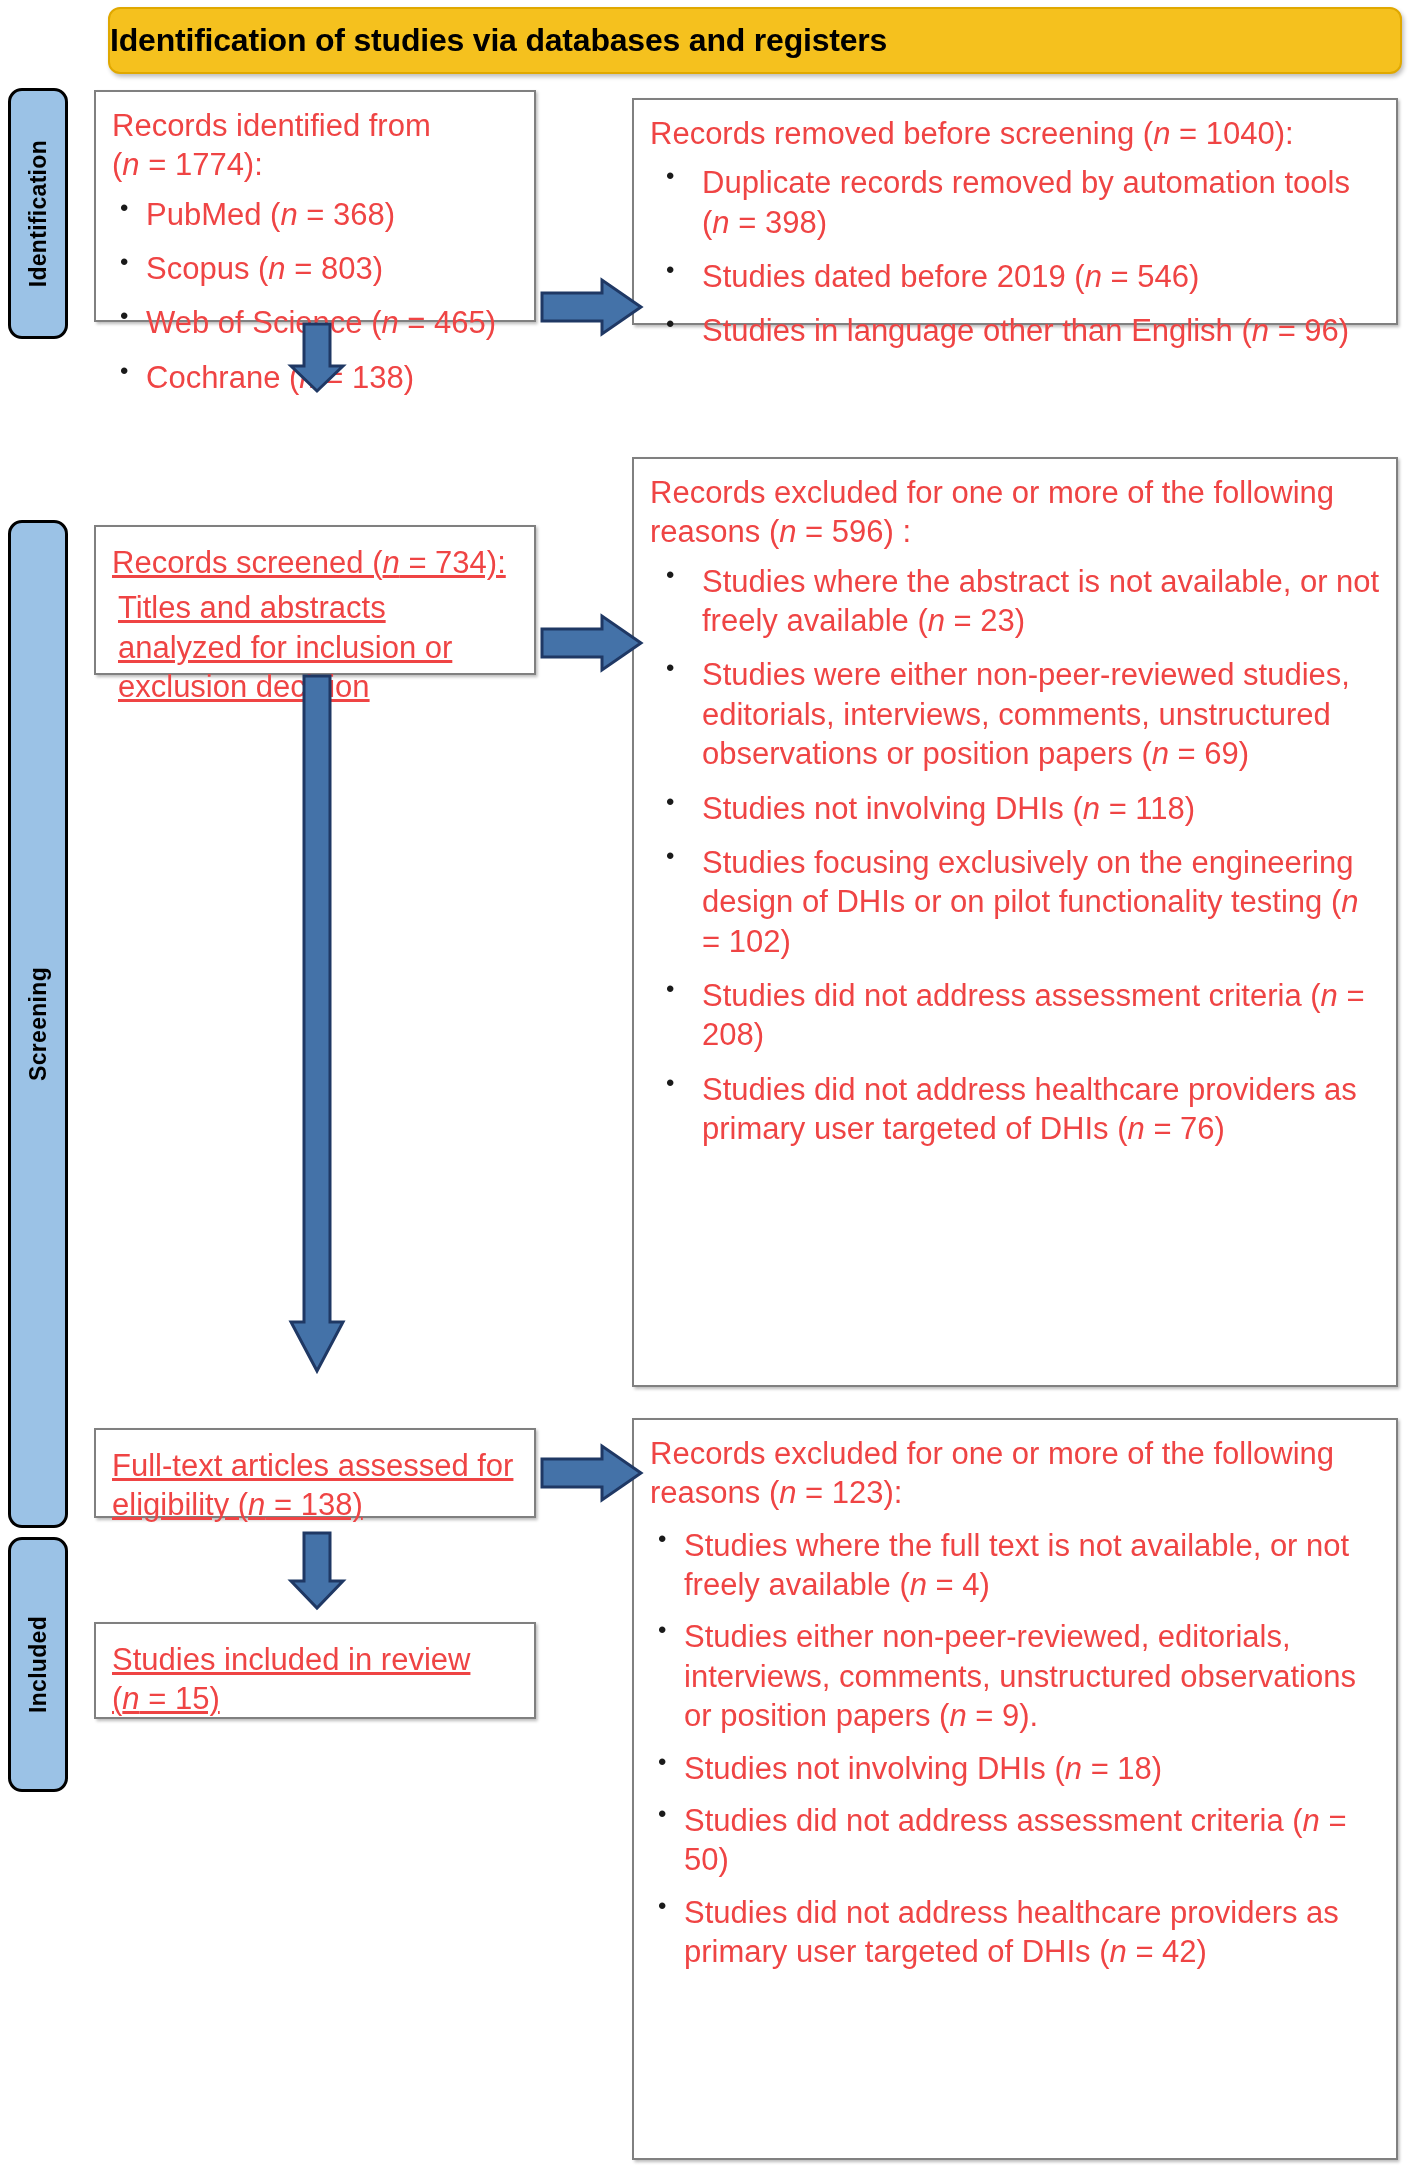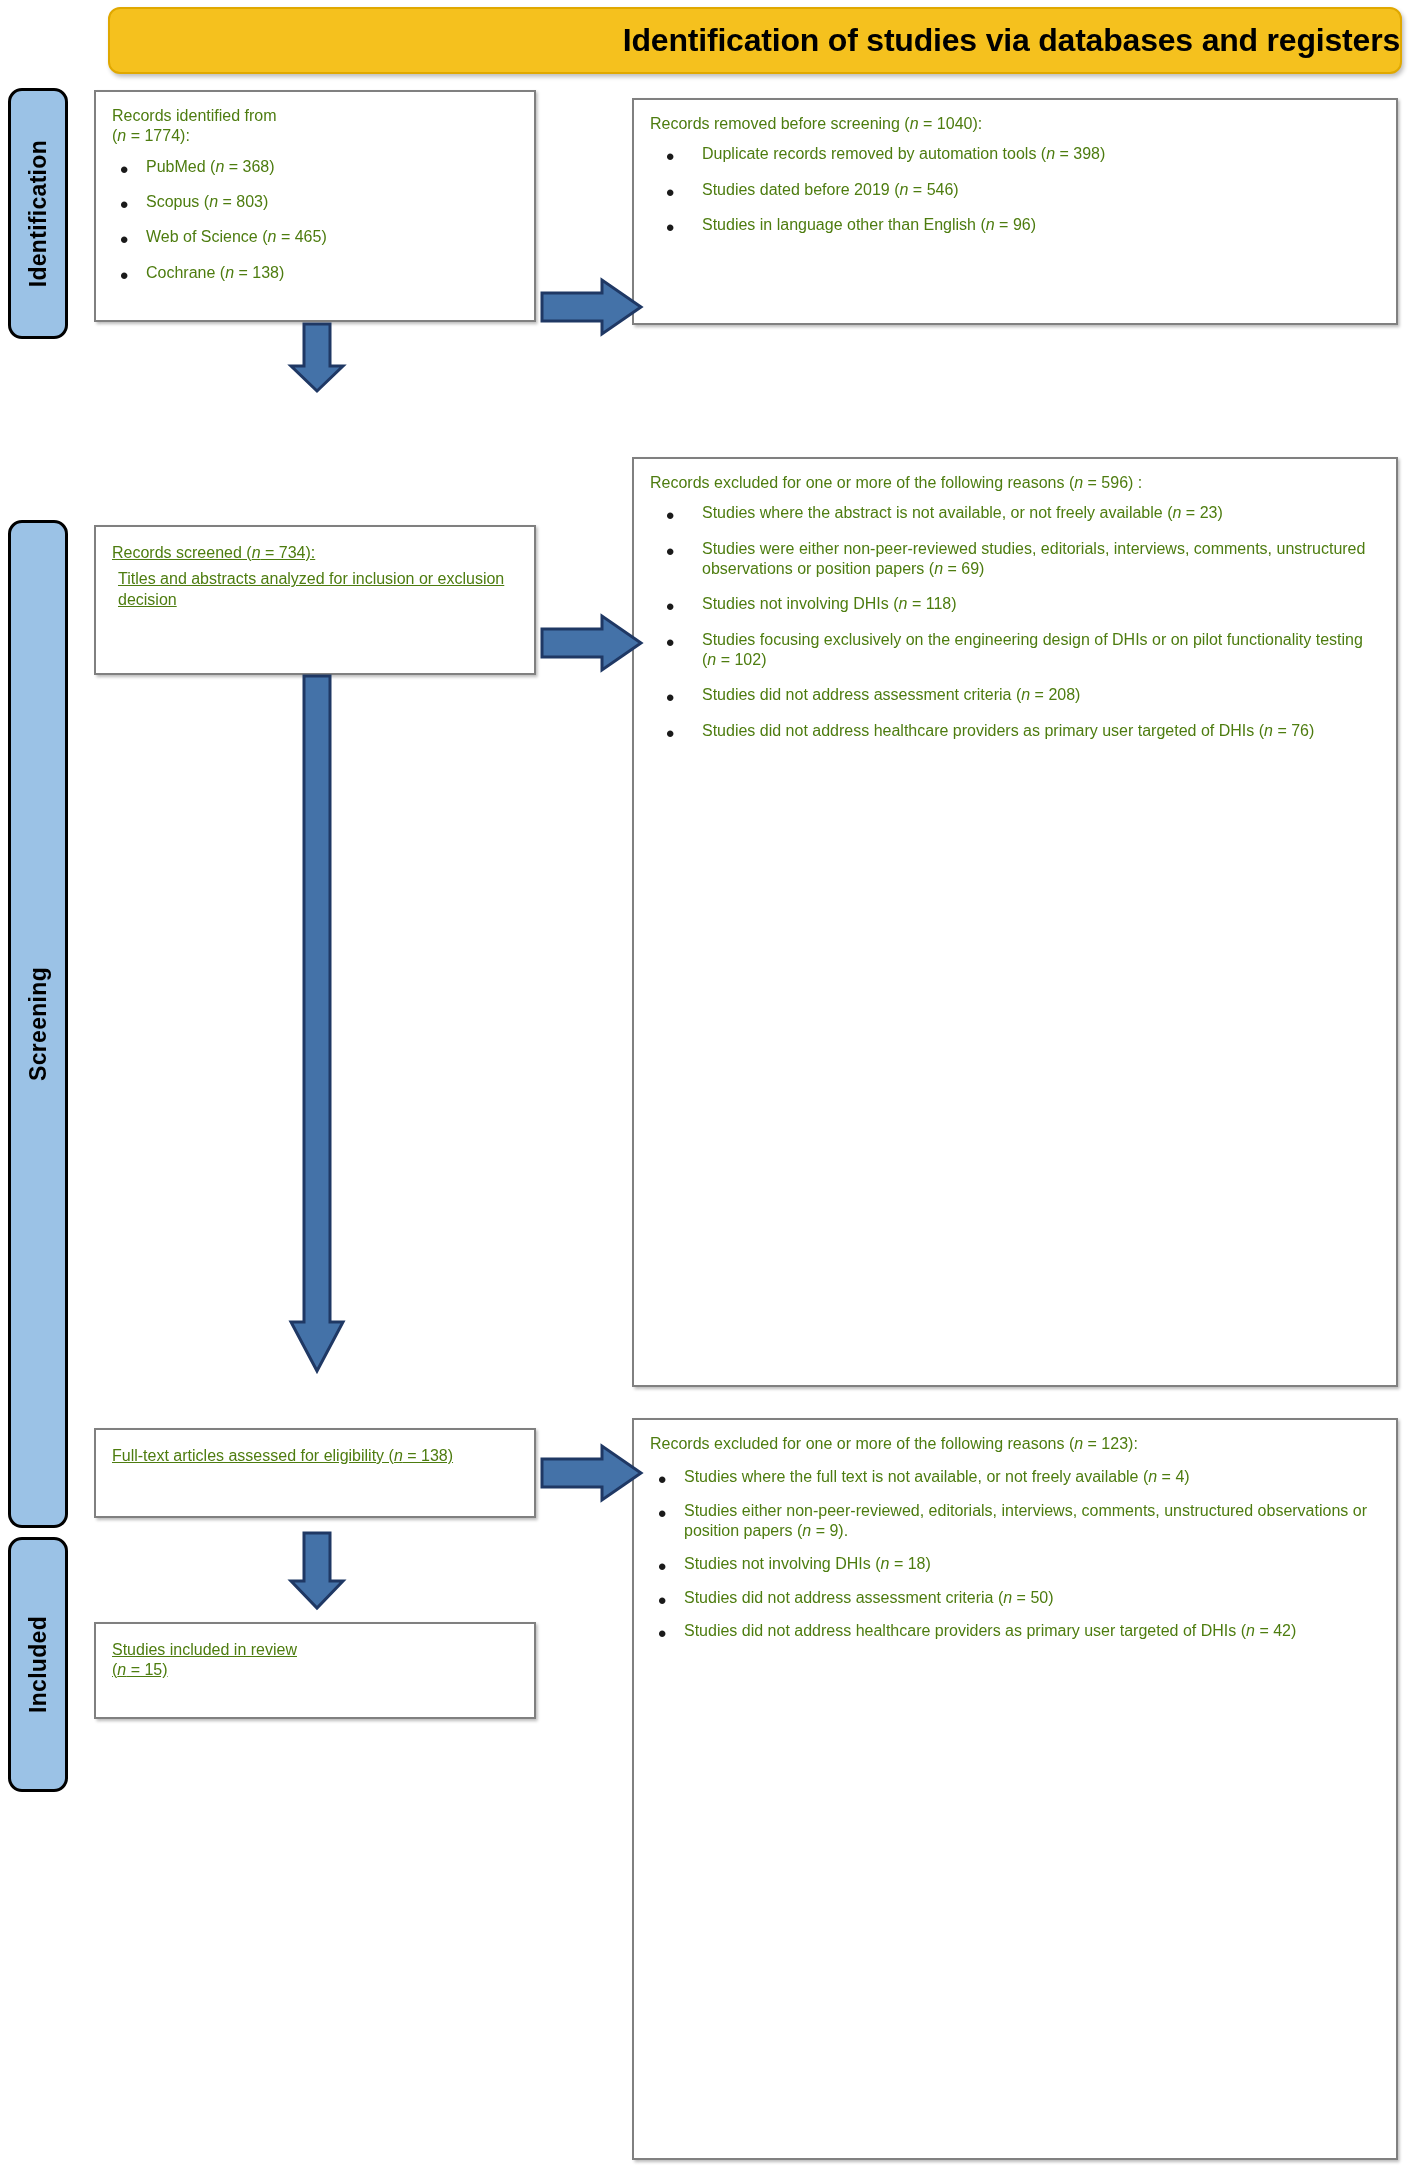--- a/index.html
+++ b/index.html
@@ -21,21 +21,21 @@
     position: absolute;
     left: 108px;
     top: 7px;
     width: 1290px;
     height: 63px;
     background: #F5C11E;
     border: 2px solid #E0A800;
     border-radius: 12px;
     display: flex;
     align-items: center;
-    justify-content: flex-end;
+    justify-content: flex-start;
     box-shadow: 2px 3px 4px rgba(0,0,0,0.25);
   }
   .title-banner .title-text {
     font-size: 32px;
     font-weight: bold;
     color: #000000;
     letter-spacing: -0.2px;
     white-space: nowrap;
   }
 
@@ -62,23 +62,23 @@
   
   .box {
     position: absolute;
     background: #ffffff;
     border: 2px solid #808080;
     box-sizing: border-box;
     box-shadow: 1.5px 2px 3px rgba(0,0,0,0.28);
   }
   .box-inner {
     padding: 14px 16px 10px 16px;
-    font-size: 16px;
+    font-size: 31px;
     line-height: 1.27;
-    color: #4d7c0f;
+    color: #ef4444;
   }
   .box.compact .box-inner { padding: 16px 16px 12px 16px; text-decoration: underline; }
 
   .lead {
     margin: 0 0 6px 0;
   }
   .sub {
     margin: 4px 0 6px 0;
     padding-left: 6px;
   }

